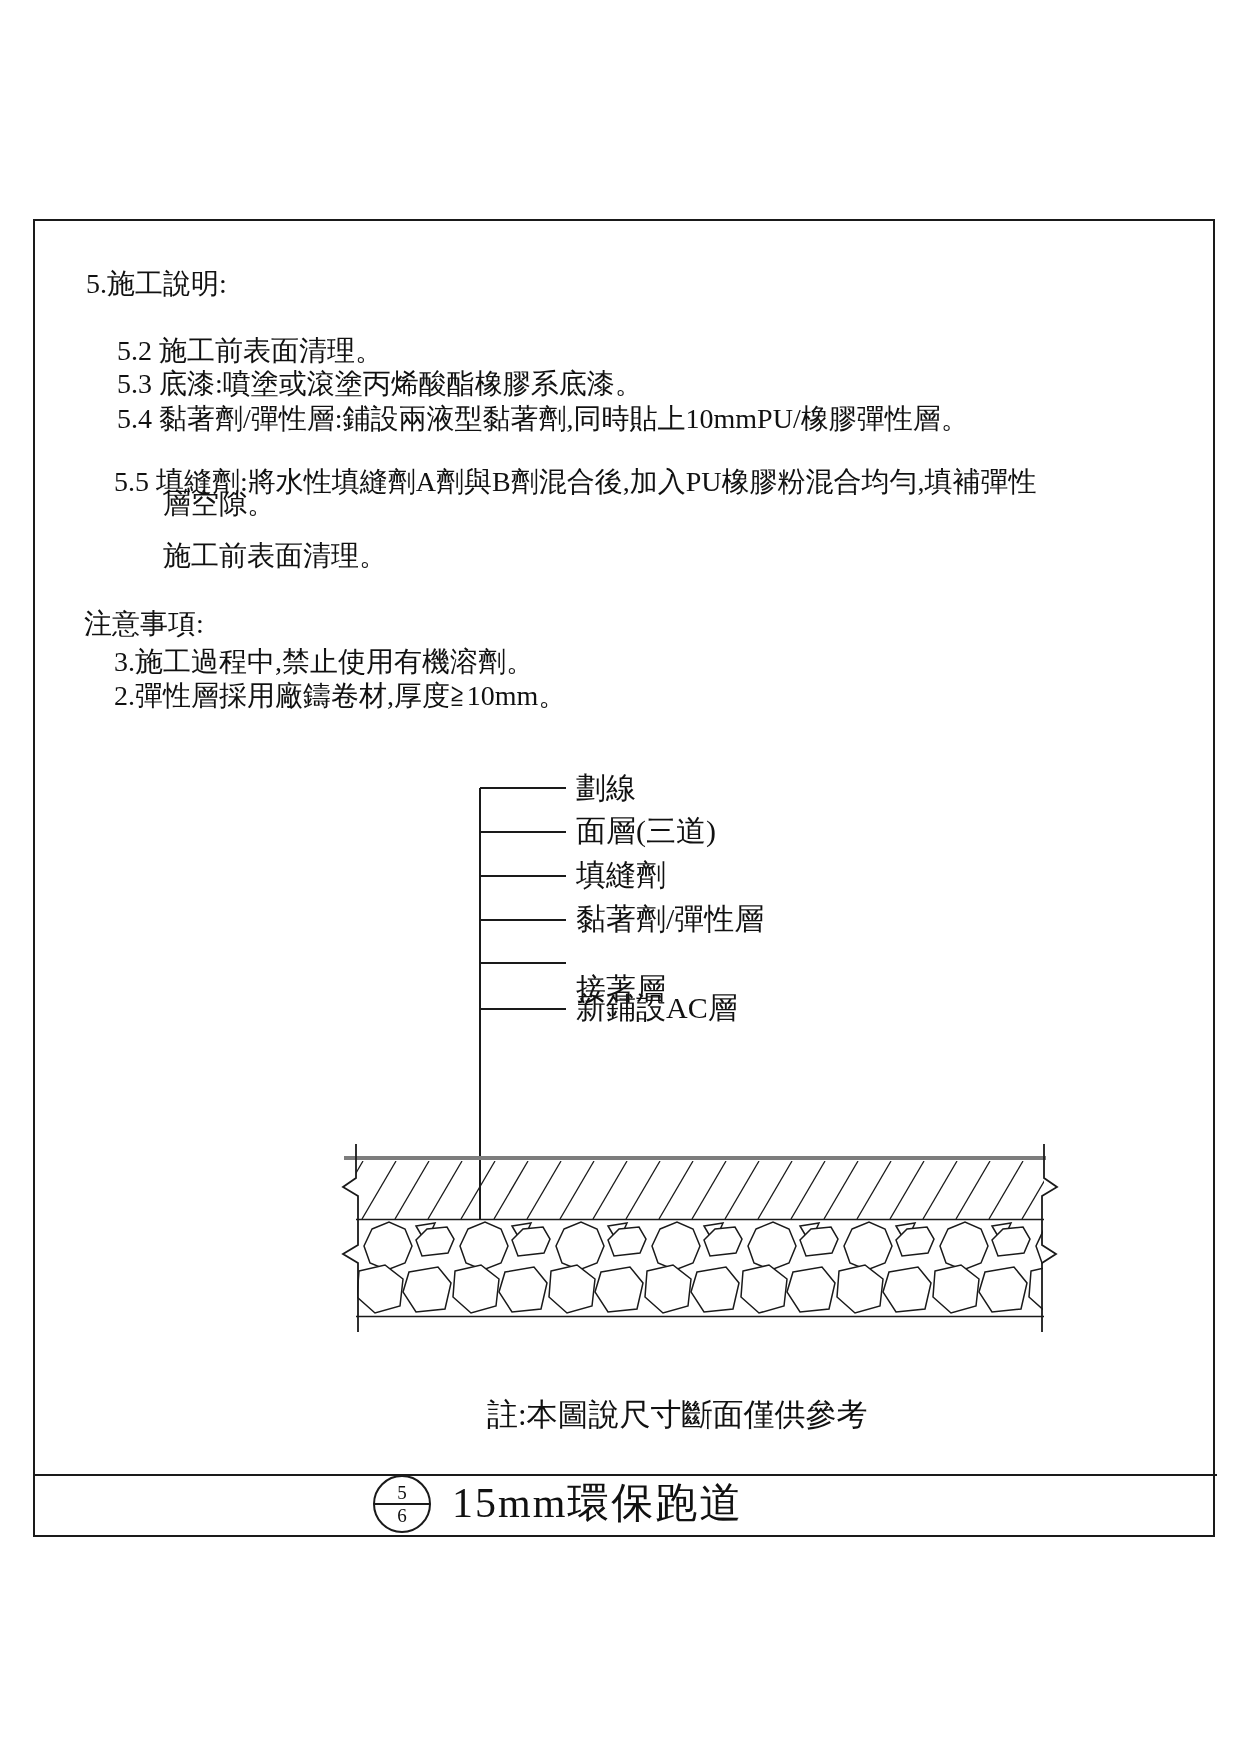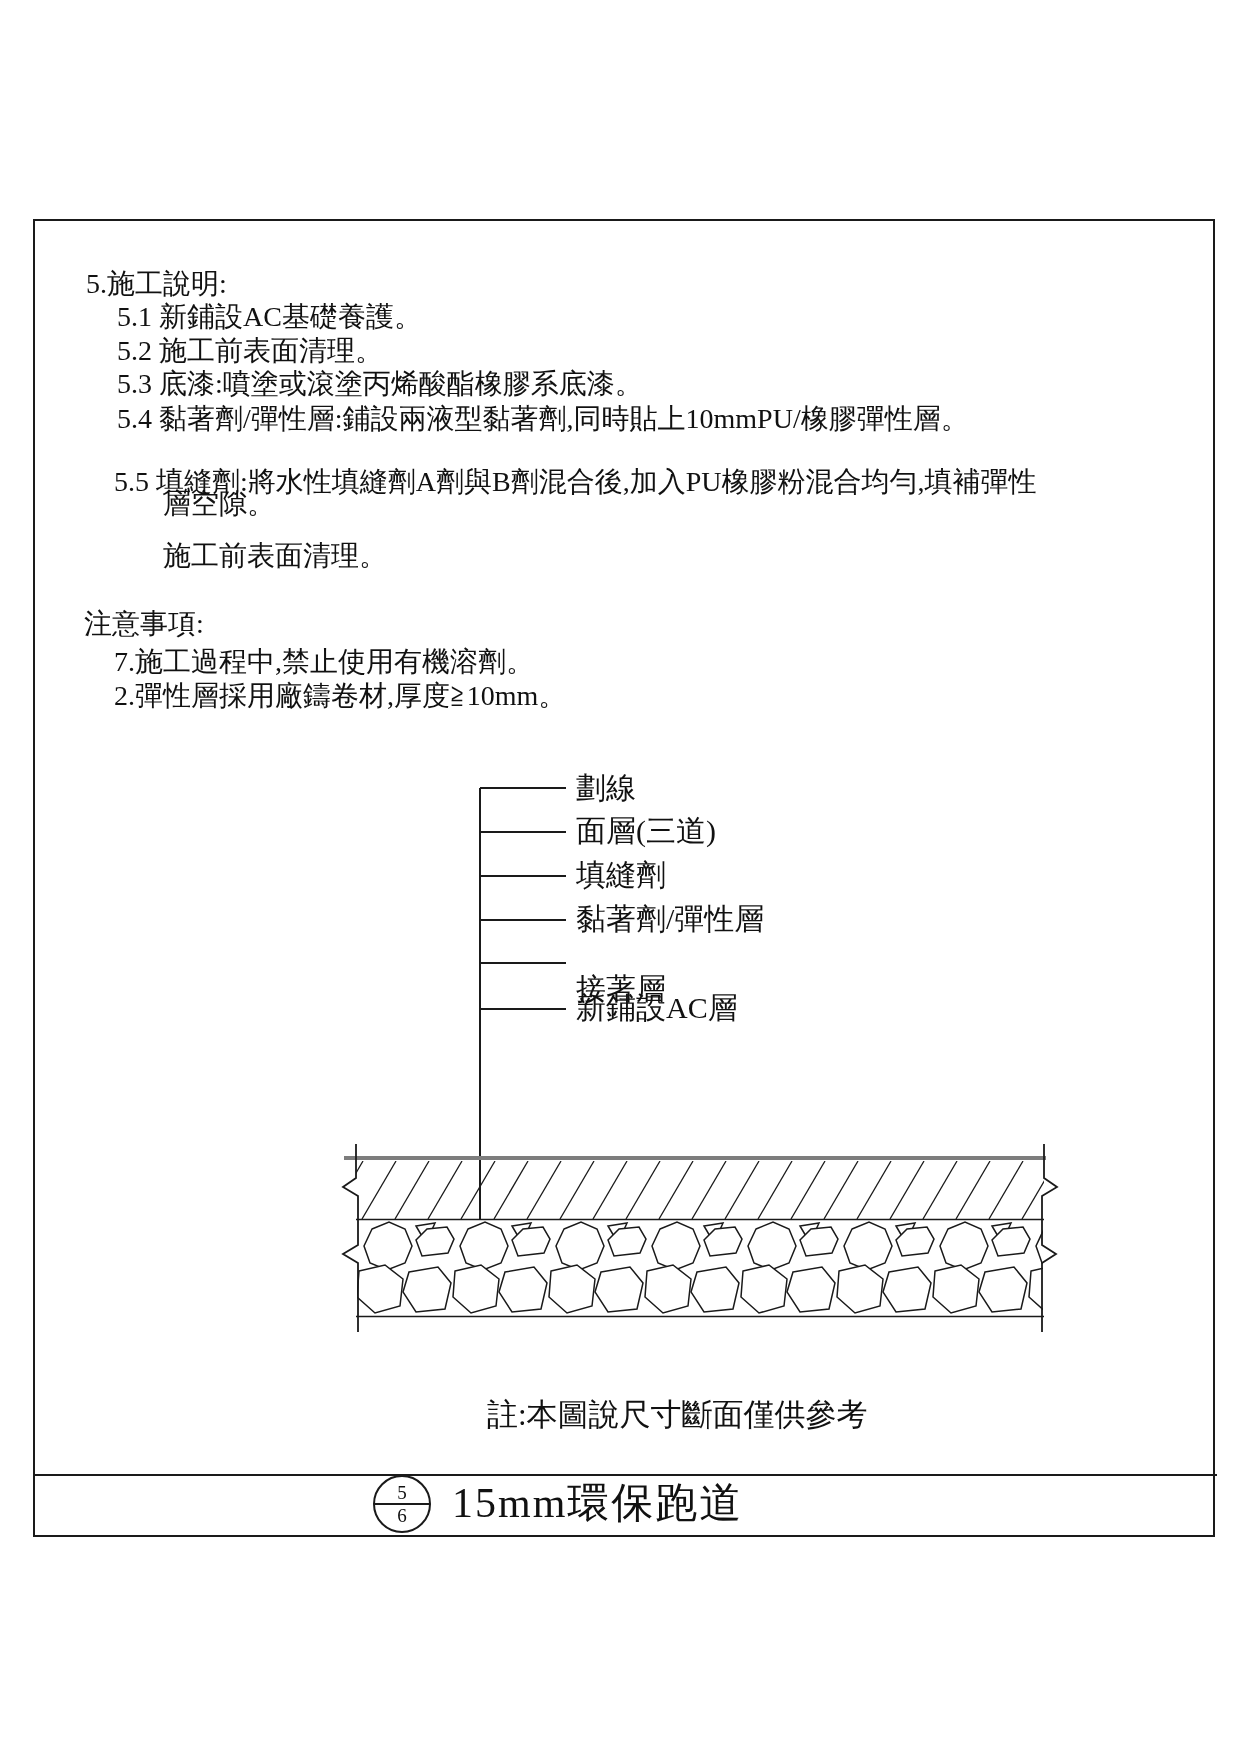--- a/index.html
+++ b/index.html
@@ -29,30 +29,29 @@
   svg{position:absolute;left:0;top:0;pointer-events:none;}
 </style>
 </head>
 <body>
 
 <div class="page">
 
   <div class="frame"></div>
 
   <div class="txt" style="left:86px;top:267px;">5.施工說明:</div>
-  <div class="txt" style="left:117px;top:300px;">5.1 新鋪設AC基礎養護。</div>
   <div class="txt" style="left:117px;top:334px;">5.2 施工前表面清理。</div>
   <div class="txt" style="left:117px;top:367px;">5.3 底漆:噴塗或滾塗丙烯酸酯橡膠系底漆。</div>
   <div class="txt" style="left:117px;top:402px;">5.4 黏著劑/彈性層:鋪設兩液型黏著劑,同時貼上10mmPU/橡膠彈性層。</div>
   <div class="txt" style="left:114px;top:437px;margin-top:28px;">5.5 填縫劑:將水性填縫劑A劑與B劑混合後,加入PU橡膠粉混合均勻,填補彈性</div>
   <div class="txt" style="left:163px;top:471px;margin-top:16px;">層空隙。</div>
   <div class="txt" style="left:163px;top:539px;">施工前表面清理。</div>
 
   <div class="txt" style="left:84px;top:607px;">注意事項:</div>
-  <div class="txt" style="left:114px;top:645px;">7.施工過程中,禁止使用有機溶劑。</div>
+  <div class="txt" style="left:114px;top:645px;">3.施工過程中,禁止使用有機溶劑。</div>
   <div class="txt" style="left:114px;top:679px;">2.彈性層採用廠鑄卷材,厚度≧10mm。</div>
 
   <svg id="xsec" width="1240" height="1755" viewBox="0 0 1240 1755">
     <defs>
       <clipPath id="hatchClip">
           <rect x="356" y="1161" width="688" height="58"></rect>
         </clipPath>
       <clipPath id="stoneClip">
           <rect x="357" y="1221" width="686" height="95"></rect>
         </clipPath>

